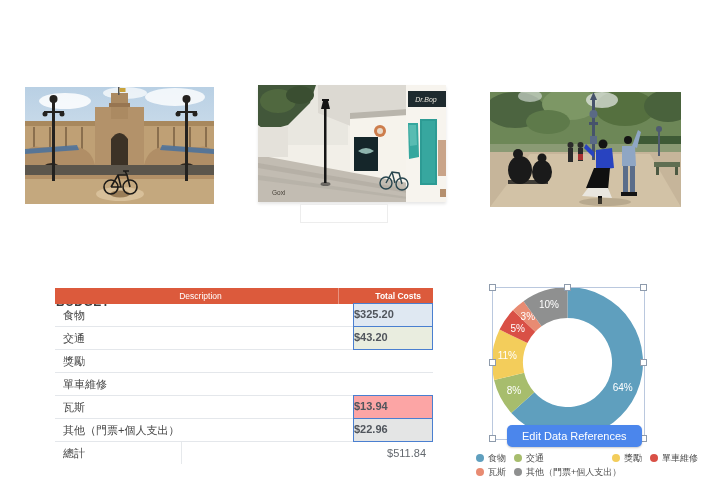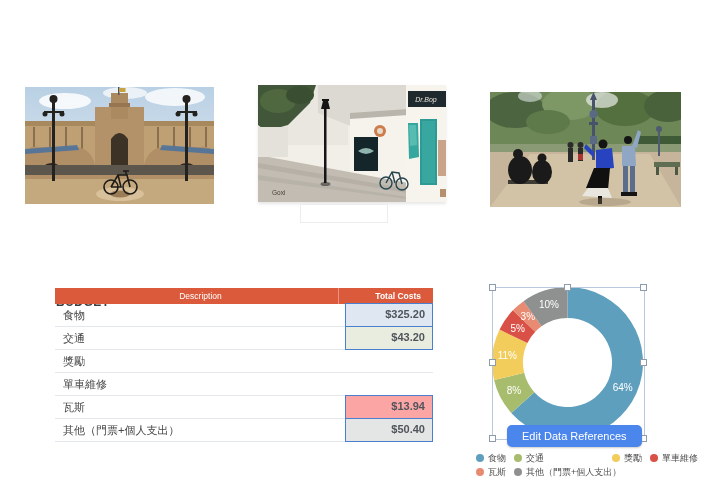--- a/index.html
+++ b/index.html
@@ -25,21 +25,21 @@
   .budget-label{position:absolute;left:56px;top:271px;font-size:12px;font-weight:700;
         color:#3d3d3d;letter-spacing:.5px;margin-top:24px;}
   .budget-table{position:absolute;left:55px;top:288px;width:378px;font-size:11px;}
   .t-head{display:flex;height:16px;line-height:16px;}
   .th-desc{flex:1;background:#dc5a3c;color:#fff;font-size:8.5px;font-weight:400;padding-left:8px;text-align:center;}
   .th-cost{width:82px;background:#dc5a3c;color:#fff;font-size:8.5px;font-weight:700;
         text-align:right;padding-right:12px;border-left:1px solid rgba(255,255,255,.35);}
   .t-row{display:flex;height:23px;}
   .cell-label{flex:1;color:#454545;line-height:23px;padding-left:8px;
         border-bottom:1px solid #e4e7eb;white-space:nowrap;overflow:hidden;}
-  .cell-value{width:88px;box-sizing:border-box;text-align:right;padding-right:7px;line-height:21px;
+  .cell-value{width:80px;box-sizing:border-box;text-align:left;padding-right:7px;line-height:21px;
         font-weight:700;color:#50555c;border:1.5px solid #4a7fd0;margin-top:-1.5px;}
   .t-row:first-of-type .cell-value{margin-top:0;}
   .t-total{display:flex;height:22px;line-height:22px;}
   .total-label{width:127px;color:#454545;padding-left:8px;border-right:1px solid #e6e9ec;box-sizing:border-box;}
   .total-filler{flex:1;}
   .total-value{width:88px;box-sizing:border-box;text-align:right;padding-right:7px;color:#63686e;}
 
   
   .chart-svg{position:absolute;left:480px;top:280px;}
   .sel-outline{position:absolute;left:492px;top:287px;width:151px;height:151px;
@@ -250,21 +250,26 @@
     </div>
     <div class="t-row">
       <div class="cell-label">單車維修</div>
     </div>
     <div class="t-row">
       <div class="cell-label">瓦斯</div>
       <div class="cell-value" style="background: #fca5a5; border-color: rgb(74, 127, 208);">$13.94</div>
     </div>
     <div class="t-row">
       <div class="cell-label">其他（門票+個人支出）</div>
-      <div class="cell-value" style="background: rgb(228, 229, 229); border-color: rgb(74, 127, 208);">$50.40</div>
+      <div class="cell-value" style="background: rgb(228, 229, 229); border-color: rgb(74, 127, 208);">$22.96</div>
+    </div>
+    <div class="t-total">
+      <div class="total-label">總計</div>
+      <div class="total-filler"></div>
+      <div class="total-value">$511.84</div>
     </div>
   </div>
 
   <svg id="donut-svg" class="chart-svg" width="180" height="172" viewBox="0 0 180 172">
       <path d="M87.5 7 A75.5 75.5 0 1 1 31.287926481383373 132.9029045863196 L54.334876624016196 112.23771370592857 A44.544999999999995 44.544999999999995 0 1 0 87.5 37.955000000000005 Z" fill="#5f9fbe"></path>
       <text x="142.74395663883143" y="110.66485870397216" text-anchor="middle" font-size="10" fill="#ffffff" font-family="Liberation Sans, sans-serif">64%</text>
       <path d="M31.287926481383373 132.9029045863196 A75.5 75.5 0 0 1 14.045153764306477 99.95381231968024 L44.16164072094083 92.79774926861134 A44.544999999999995 44.544999999999995 0 0 0 54.334876624016196 112.23771370592857 Z" fill="#a7bd6d"></path>
       <text x="33.896312752166956" y="114.0516436851123" text-anchor="middle" font-size="10" fill="#ffffff" font-family="Liberation Sans, sans-serif">8%</text>
       <path d="M14.045153764306477 99.95381231968024 A75.5 75.5 0 0 1 19.549799768825963 49.59072640510952 L47.40938186360732 63.08352857901462 A44.544999999999995 44.544999999999995 0 0 0 44.16164072094083 92.79774926861134 Z" fill="#f3cd5b"></path>
       <text x="27.358170228126816" y="79.42654491982883" text-anchor="middle" font-size="10" fill="#ffffff" font-family="Liberation Sans, sans-serif">11%</text>

